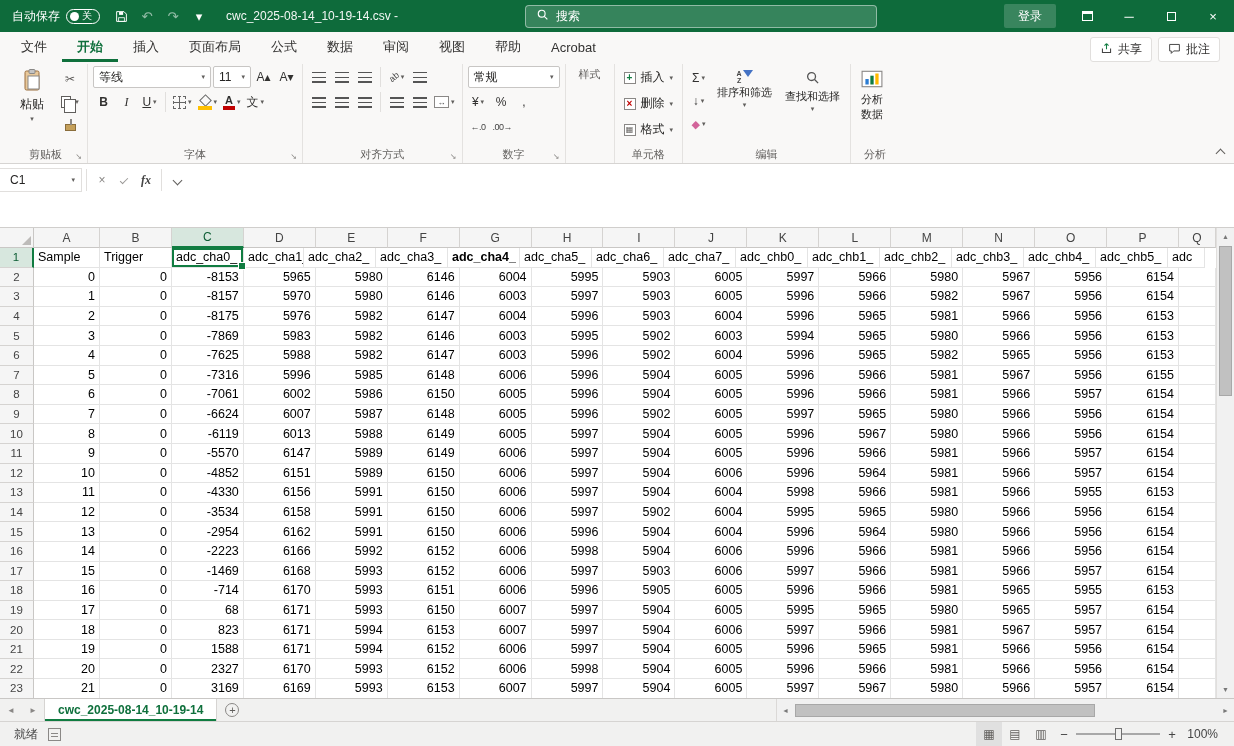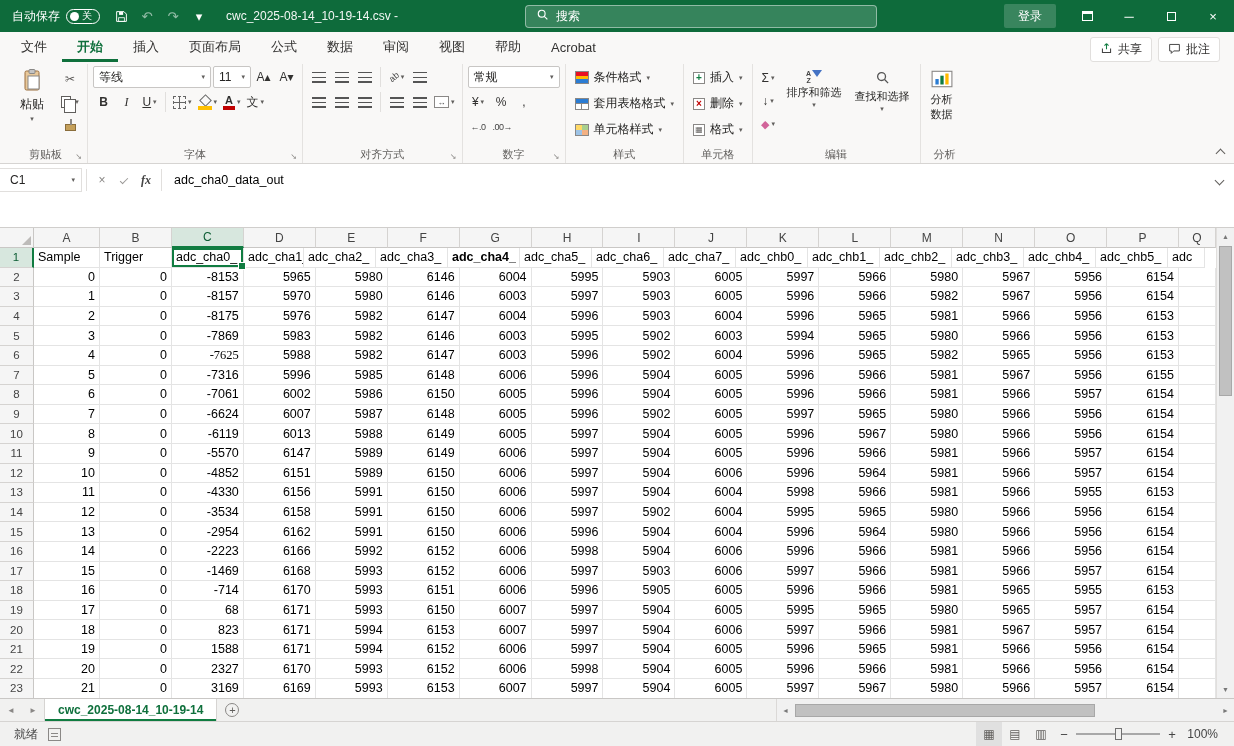--- a/index.html
+++ b/index.html
@@ -365,37 +365,20 @@
             </span>
         </div>
       </div>
       <div class="glabel">
           <span>数字</span>
           <span class="launcher">↘</span>
         </div>
     </div>
 
     <div class="rgroup">
-      <div class="gbody col">
-        <div class="mrow">
-            <span class="ic-cf"></span>
-            <span>条件格式</span>
-            <span class="dd">▾</span>
-          </div>
-        <div class="mrow">
-            <span class="ic-table"></span>
-            <span>套用表格格式</span>
-            <span class="dd">▾</span>
-          </div>
-        <div class="mrow">
-            <span class="ic-cellstyles"></span>
-            <span>单元格样式</span>
-            <span class="dd">▾</span>
-          </div>
-      </div>
       <div class="glabel">
           <span>样式</span>
         </div>
     </div>
 
     <div class="rgroup">
       <div class="gbody col">
         <div class="mrow">
             <span class="cellico ins">+</span>
             <span>插入</span>
@@ -486,21 +469,20 @@
         <span>C1</span>
         <span class="dd">▾</span>
       </div>
       <span class="fsep"></span>
       <span class="fbtn">×</span>
       <span class="fbtn">
           <span class="icon-check"></span>
         </span>
       <span class="fbtn fx">fx</span>
       <span class="fsep"></span>
-      <div class="fvalue">adc_cha0_data_out</div>
       <span class="fexpand">
           <span class="chev-down"></span>
         </span>
     </div>
   </div>
 
   <div class="gridwrap">
     <div class="gridmain">
       <div class="colheads">
         <div class="corner"></div>
@@ -620,21 +602,21 @@
             <div class="cell num" style="width: 72px;">5980</div>
             <div class="cell num" style="width: 72px;">5966</div>
             <div class="cell num" style="width: 72px;">5956</div>
             <div class="cell num" style="width: 72px;">6153</div>
             <div class="cell num" style="width: 37px;"></div>
           </div>
           <div class="grow">
             <div class="rn">6</div>
             <div class="cell num" style="width: 66px;">4</div>
             <div class="cell num" style="width: 72px;">0</div>
-            <div class="cell num" style="width: 72px; font-family: Liberation Serif, serif;">-7625</div>
+            <div class="cell num" style="width: 72px;">-7625</div>
             <div class="cell num" style="width: 72px;">5988</div>
             <div class="cell num" style="width: 72px;">5982</div>
             <div class="cell num" style="width: 72px;">6147</div>
             <div class="cell num" style="width: 72px;">6003</div>
             <div class="cell num" style="width: 72px;">5996</div>
             <div class="cell num" style="width: 72px;">5902</div>
             <div class="cell num" style="width: 72px;">6004</div>
             <div class="cell num" style="width: 72px;">5996</div>
             <div class="cell num" style="width: 72px;">5965</div>
             <div class="cell num" style="width: 72px;">5982</div>

